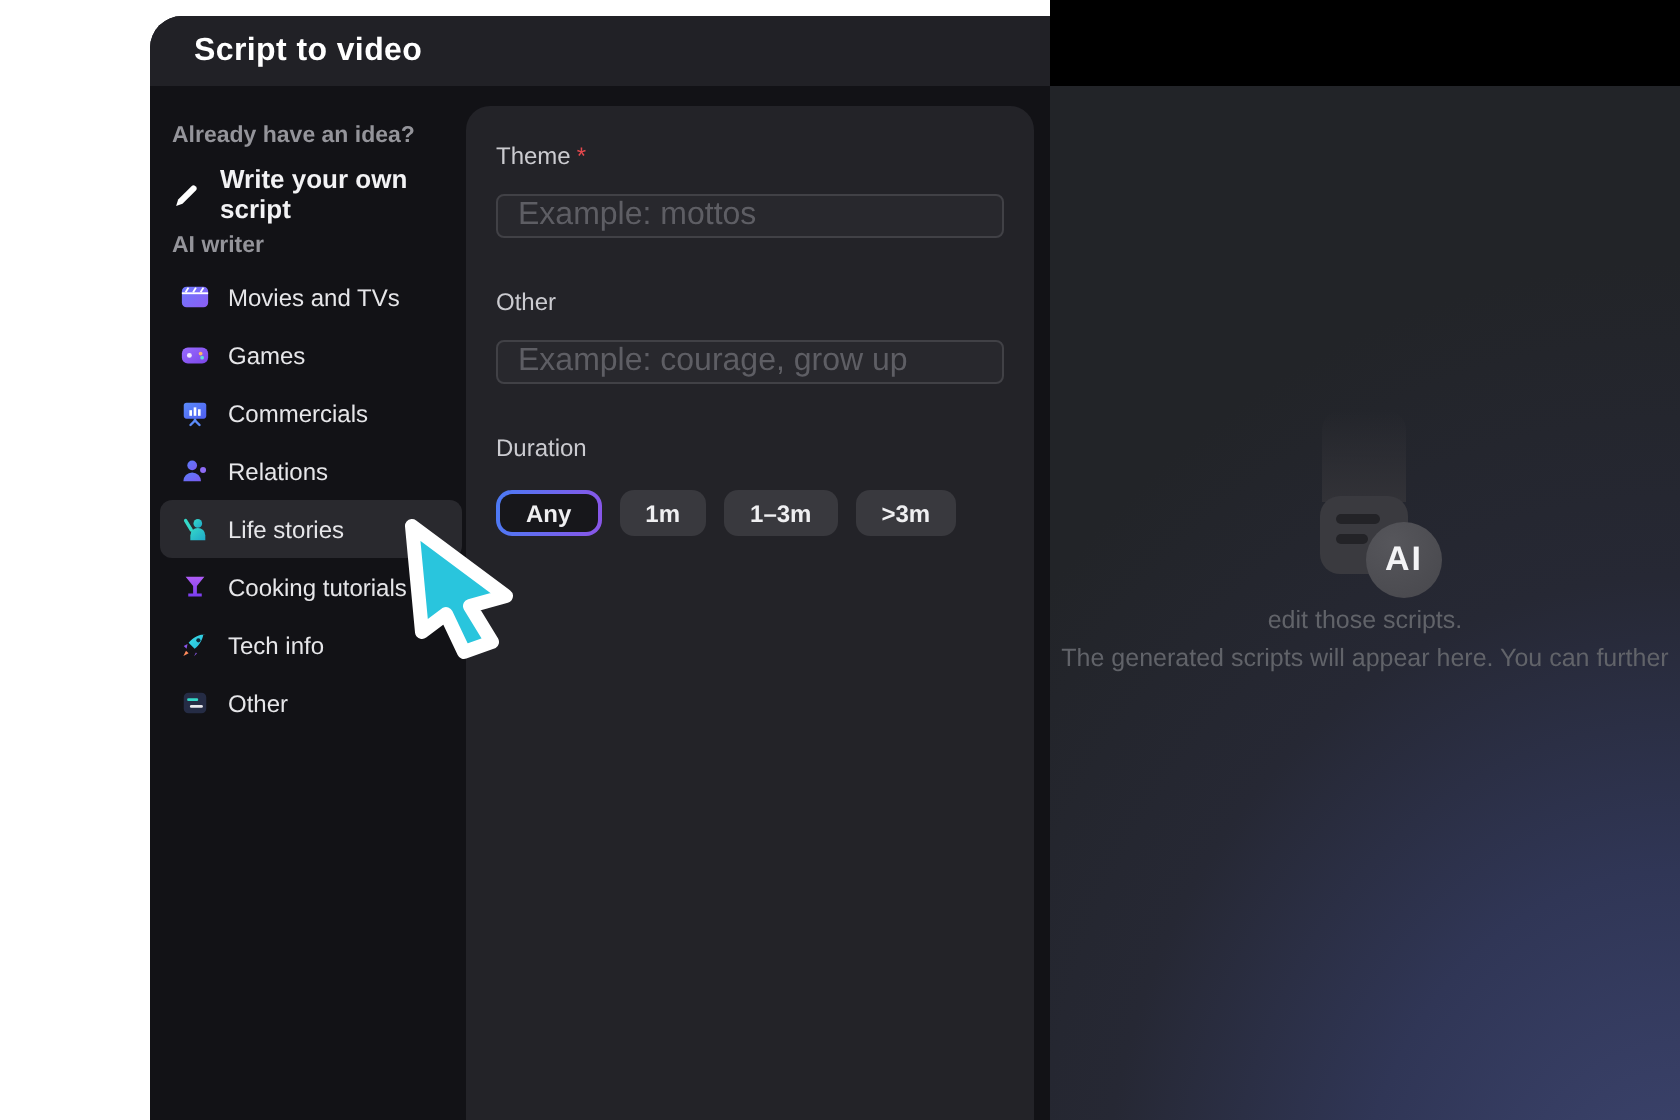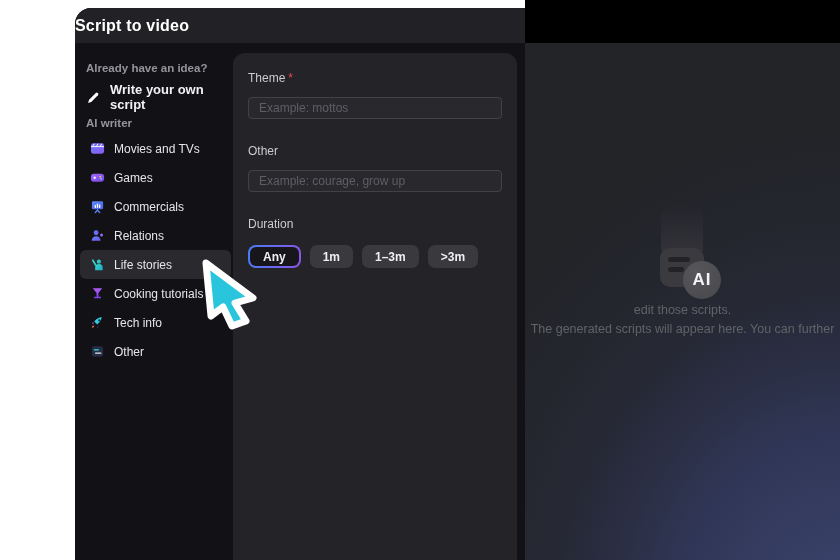--- a/index.html
+++ b/index.html
@@ -5,21 +5,21 @@
   * { margin:0; padding:0; box-sizing:border-box; }
   html,body { width:840px; height:560px; background:#ffffff; overflow:hidden;
               font-family:"Liberation Sans", sans-serif; }
   .abs { position:absolute; }
 
   
   .window { left:75px; top:8px; width:450px; height:552px;
             background:#121216; border-radius:16px 0 0 0; }
   .header { left:75px; top:8px; width:450px; height:35px;
             background:#212126; border-radius:16px 0 0 0;
-            display:flex; align-items:center; }
+            display:flex; align-items:center; padding-left:22px; }
   .header .title { color:#ffffff; font-size:16px; font-weight:bold; letter-spacing:.2px; }
 
   
   .side-label { left:86px; color:#94949a; font-size:11.5px;font-weight:bold; }
   .write-row { left:86px; top:86px; width:146px; height:22px;
                display:flex; align-items:center; gap:9px; cursor:pointer; }
   .write-row .txt { color:#f2f2f4; font-size:13px; font-weight:600; }
   .nav { left:80px; top:134px; width:151px; }
   .nav-item { height:29px; display:flex; align-items:center; gap:9px;
               padding-left:10px; border-radius:6px; cursor:pointer; }
@@ -28,21 +28,21 @@
   .icon16 { width:15px; height:15px; flex:0 0 15px; display:block; }
 
   
   .form-panel { left:233px; top:53px; width:284px; height:507px;
                 background:#232328; border-radius:12px 12px 0 0;
                 padding:18px 15px 0 15px; }
   .f-label { color:#cbcbd0; font-size:12px; }
   .req { color:#e5484d; margin-left:3px; }
   .f-input { width:100%; height:22px; margin-top:12px; background:#28282d;
              border:1px solid #414146; border-radius:4px; padding:0 10px;
-             color:#d5d5d8; font-size:12px; font-family:"Liberation Sans",sans-serif;
+             color:#d5d5d8; font-size:16px; font-family:"Liberation Sans",sans-serif;
              outline:none; }
   .f-input::placeholder { color:#5e5e64; }
   .gap1 { margin-top:25px; }
   .dur-row { display:flex; gap:9px; margin-top:14px; }
   .dur-btn { height:23px; padding:0 13px; background:#39393e; border:none;
              border-radius:7px; color:#efeff1; font-size:12px; font-weight:bold;
              font-family:"Liberation Sans",sans-serif; cursor:pointer;
              display:flex; align-items:center; justify-content:center; }
   .dur-btn.selected { background:linear-gradient(#17171b,#17171b) padding-box,
                       linear-gradient(100deg,#4b7bf5 0%,#8a55e8 100%) border-box;

